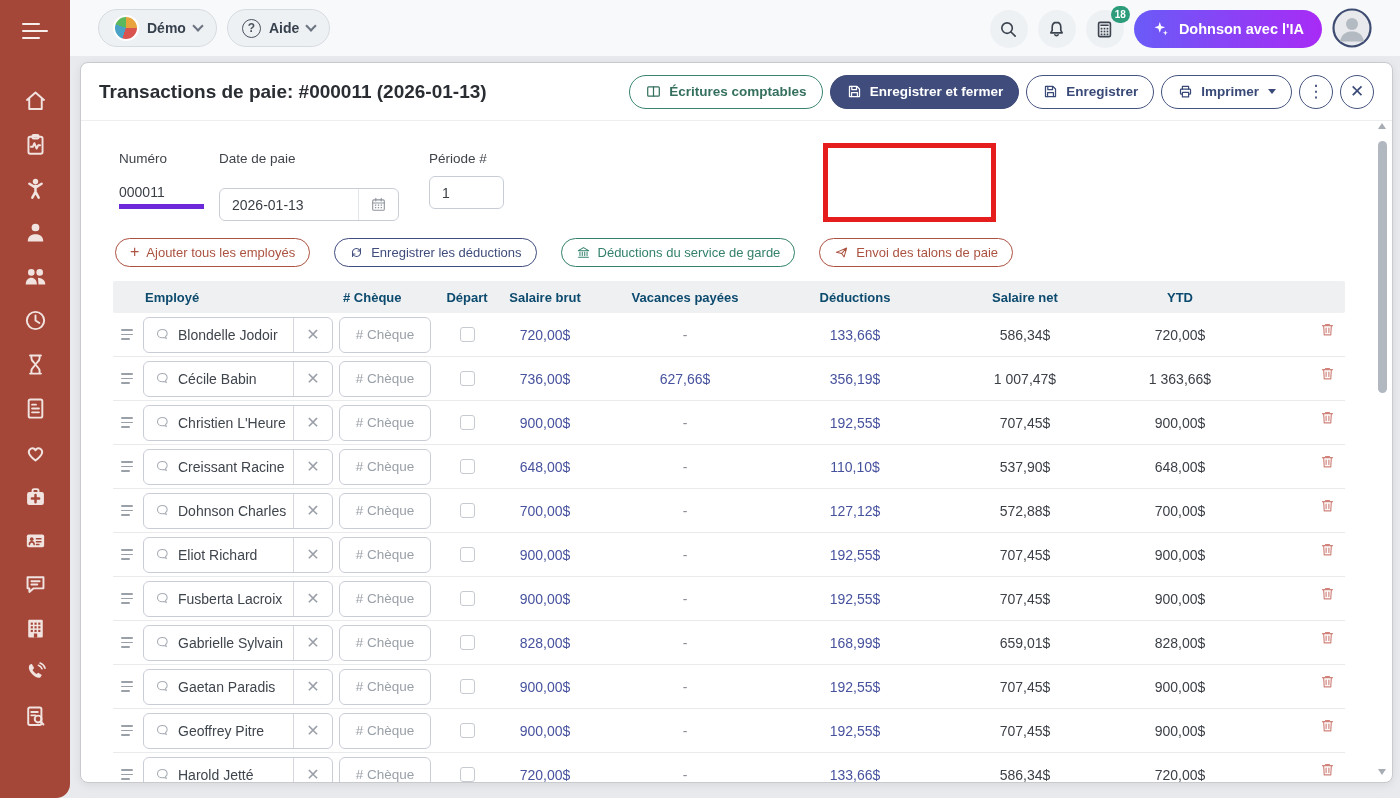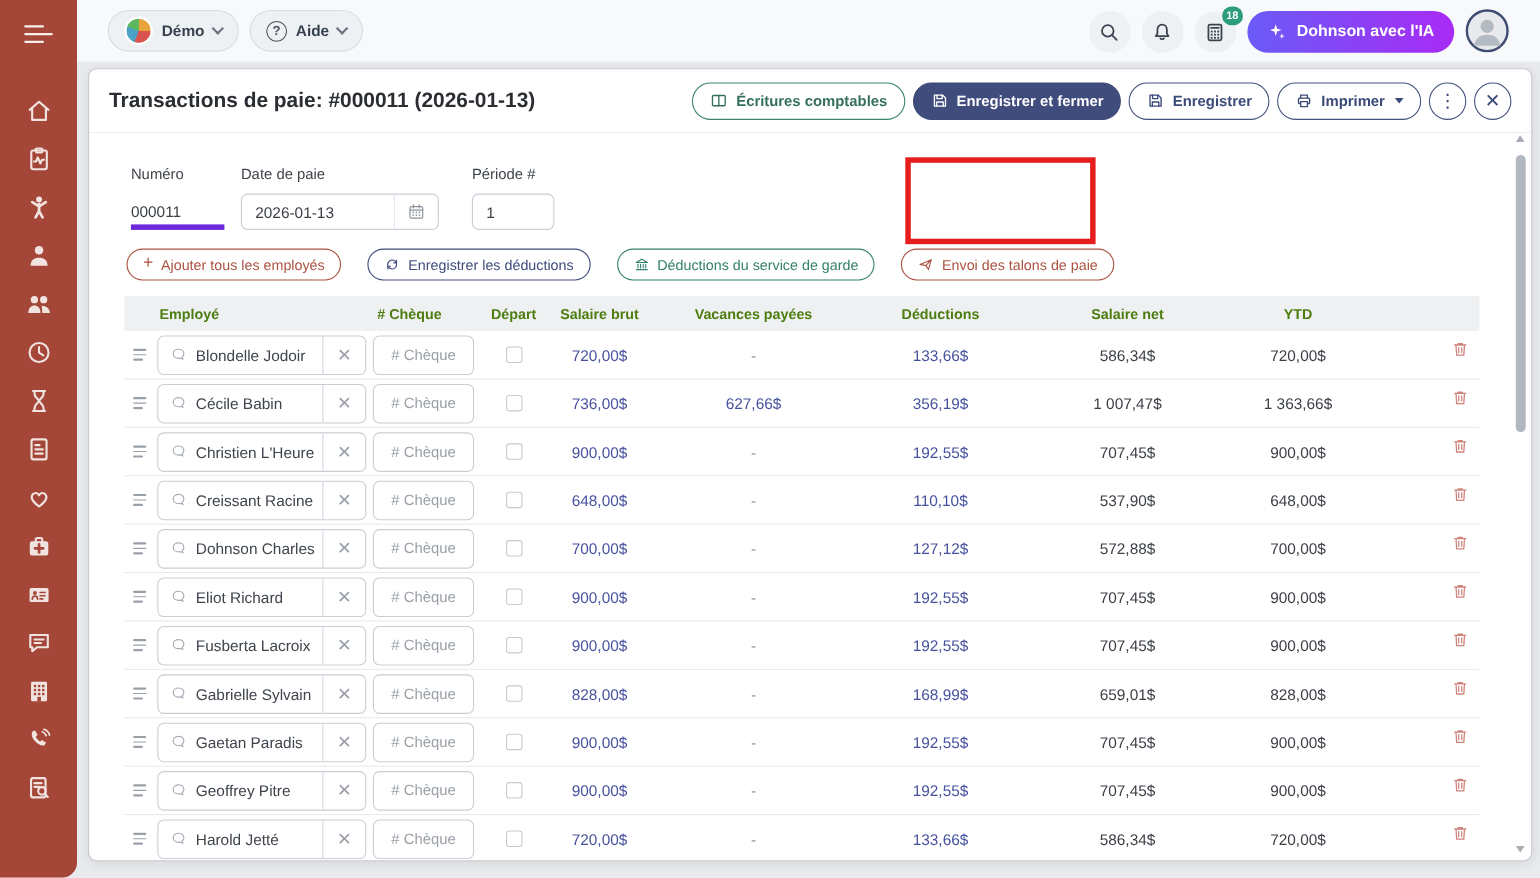--- a/index.html
+++ b/index.html
@@ -43,21 +43,21 @@
   .btn-navy { border:1px solid #45537f; color:#3a4a78; }
   .circle-btn { width:34px; height:34px; border-radius:50%; border:1px solid #45537f; background:#fff; color:#3a4a78; display:flex; align-items:center; justify-content:center; font-size:17px; cursor:pointer; }
   .caret-down { width:0; height:0; border-left:4.5px solid transparent; border-right:4.5px solid transparent; border-top:5.5px solid #3a4a78; margin-left:2px; }
 
   
   .form-row { display:flex; padding:30px 0 0 38px; }
   .field-label { font-size:13.5px; color:#3f444b; margin-bottom:10px; }
   .fld { display:flex; flex-direction:column; }
   .fld-numero { width:85px; margin-right:15px; }
   .numero-val { font-size:14px; color:#3a3f46; padding:8px 0 4px 0; border-bottom:5px solid #6d28d9; }
-  .fld-date { width:180px; margin-right:30px; }
+  .fld-date { width:180px; margin-right:30px;gap:12px; }
   .fld-debut { width:180px; margin-right:40px; }
   .fld-fin { width:158px; margin-right:42px; }
   .fld-periode { width:75px; }
   .date-box { height:33px; border:1px solid #c9ced6; border-radius:6px; display:flex; align-items:center; overflow:hidden; background:#fff; }
   .date-box input { border:none; outline:none; flex:1; min-width:0; font-size:14px; color:#3a3f46; padding-left:12px; font-family:inherit; background:transparent; }
   .cal-seg { width:40px; align-self:stretch; border-left:1px solid #e2e5e9; display:flex; align-items:center; justify-content:center; cursor:pointer; }
   .cal-seg svg { width:17px; height:17px; stroke:#8d939b; stroke-width:1.4; fill:none; stroke-linecap:round; }
   .input-disabled { height:33px; background:#e9eaec; border:1px solid #c9cdd2; border-radius:6px; font-size:14px; color:#4a4f57; display:flex; align-items:center; padding-left:12px; }
   .periode-input { height:33px; width:75px; border:1px solid #c9ced6; border-radius:6px; font-size:14px; color:#3a3f46; padding-left:12px; font-family:inherit; outline:none; }
   .annotation { position:absolute; left:742px; top:80px; width:173px; height:79px; border:5px solid #e51d1d; pointer-events:none; z-index:50; }
@@ -67,21 +67,21 @@
   .apill { height:29px; border-radius:15px; background:#fff; display:flex; align-items:center; gap:7px; padding:0 14px; font-size:13px; font-weight:400; cursor:pointer; font-family:inherit; }
   .apill svg { width:15px; height:15px; stroke:currentColor; stroke-width:1.5; fill:none; stroke-linecap:round; stroke-linejoin:round; }
   .apill .plus { font-size:16px; line-height:1; margin-top:-2px; }
   .apill-rust { border:1px solid #ab5240; color:#ab5240; }
   .apill-navy { border:1px solid #3f4c7c; color:#3f4c7c; }
   .apill-teal { border:1px solid #33806c; color:#33806c; }
 
   
   .table { margin:14px 0 0 32px; width:1232px; }
   .tgrid { display:grid; grid-template-columns:28px 198px 100px 56px 100px 180px 160px 180px 130px 1fr 36px; align-items:center; }
-  .thead { height:32px; background:#eef0f2; border-radius:2px; font-size:13px; font-weight:700; color:#4d7c0f; }
+  .thead { height:32px; background:#eef0f2; border-radius:2px; font-size:13px; font-weight:700; color:#0c4a6e; }
   .th { padding:0 4px; }
   .th-left { text-align:left; }
   .th-center { text-align:center; }
   .trow { height:44px; border-bottom:1px solid #e9eaec; }
   .drag { display:flex; flex-direction:column; gap:3px; margin-left:8px; cursor:grab; }
   .drag i { display:block; height:1.6px; background:#9aa0a8; border-radius:1px; }
   .drag i:nth-child(1){ width:12px; } .drag i:nth-child(2){ width:12px; } .drag i:nth-child(3){ width:9px; }
   .emp-field { width:190px; height:36px; border:1px solid #c9ced6; border-radius:6px; display:flex; align-items:center; overflow:hidden; cursor:pointer; margin-left:2px; background:#fff; }
   .emp-field svg.bubble { width:17px; height:17px; margin:0 7px 0 10px; stroke:#a8aeb6; stroke-width:1.4; fill:none; flex:none; }
   .emp-name { flex:1; min-width:0; font-size:14px; color:#3f454d; white-space:nowrap; overflow:hidden; }

